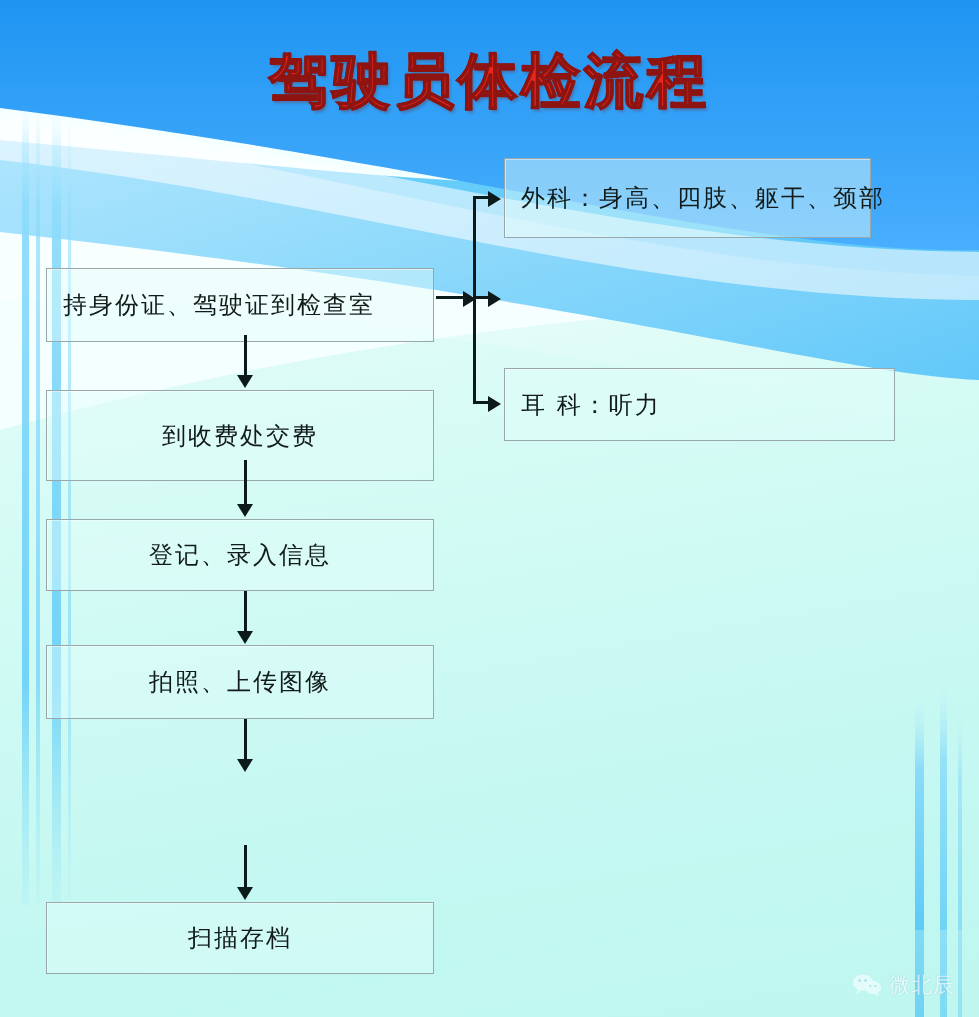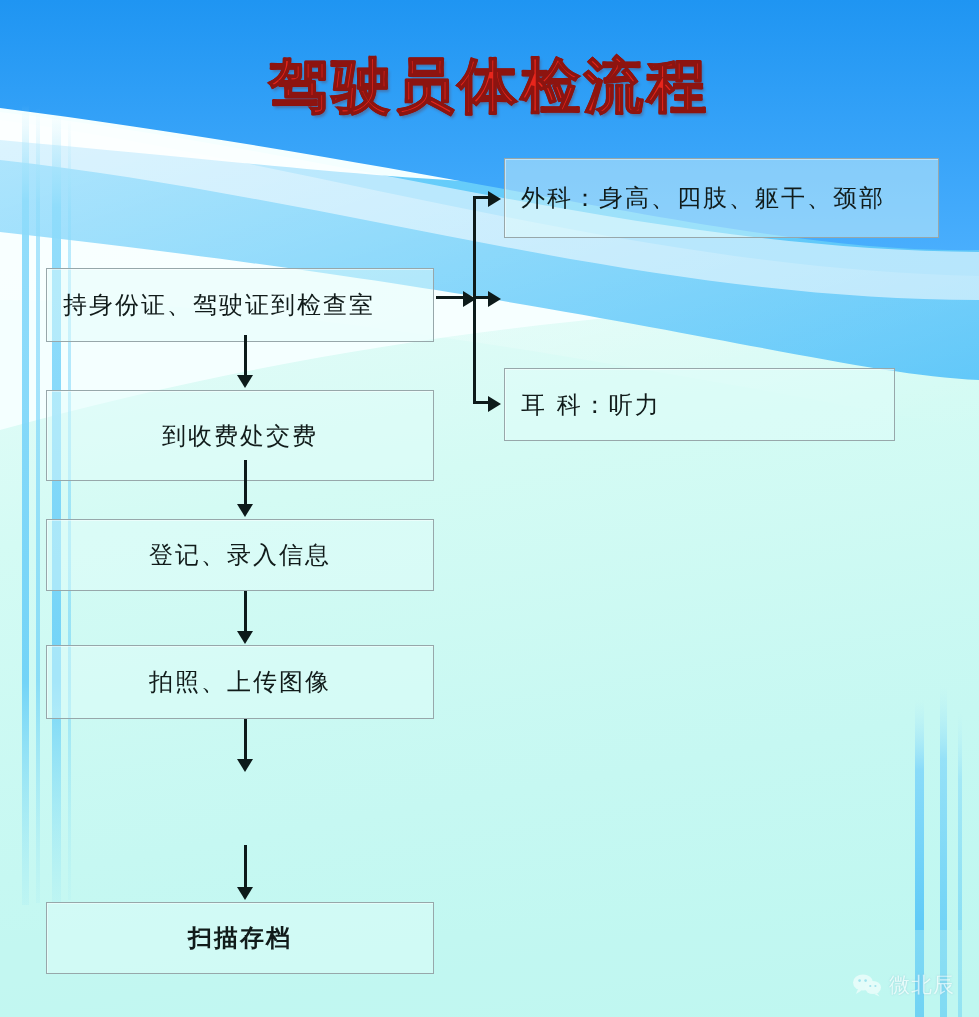--- a/index.html
+++ b/index.html
@@ -25,21 +25,21 @@
   }
   .bg-svg { position: absolute; top: 0; left: 0; }
 
   
   .title {
     position: absolute;
     left: 0;
     right: 0;
     top: 54px;
     text-align: center;
-    font-family: Liberation Serif, serif;
+    font-family: Liberation Mono, monospace;
     font-weight: 700;
     font-size: 59px;
     line-height: 1.1;
     letter-spacing: 4px;
     color: #e8261c;
     -webkit-text-stroke: 1.5px #8d1410;
     text-shadow:
        1px 0 0 #8d1410, -1px 0 0 #8d1410,
        0 1px 0 #8d1410, 0 -1px 0 #8d1410,
        2px 3px 3px rgba(120,20,10,0.30);
@@ -182,40 +182,40 @@
 
   <div class="node" style="left:46px; top:519px; width:388px; height:72px;text-align:right;">
     <span>登记、录入信息</span>
   </div>
 
   <div class="node" style="left:46px; top:645px; width:388px; height:74px;">
     <span>拍照、上传图像</span>
   </div>
 
 
-  <div class="node" style="left:46px; top:902px; width:388px; height:72px;font-weight:bold;">
+  <div class="node" style="left:46px; top:902px; width:388px; height:72px;">
     <span>扫描存档</span>
   </div>
 
   <div class="conn conn-v" style="left:244px; top:335px; height:42px;"></div>
   <div class="arrow-down" style="left:237px; top:375px;"></div>
 
   <div class="conn conn-v" style="left:244px; top:460px; height:46px;"></div>
   <div class="arrow-down" style="left:237px; top:504px;"></div>
 
   <div class="conn conn-v" style="left:244px; top:591px; height:42px;"></div>
   <div class="arrow-down" style="left:237px; top:631px;"></div>
 
   <div class="conn conn-v" style="left:244px; top:719px; height:42px;"></div>
   <div class="arrow-down" style="left:237px; top:759px;"></div>
 
   <div class="conn conn-v" style="left:244px; top:845px; height:44px;"></div>
   <div class="arrow-down" style="left:237px; top:887px;"></div>
 
-  <div class="node left-align" style="left:504px; top:158px; width:435px; height:80px;align-items:center;">
+  <div class="node left-align" style="left:504px; top:158px; width:367px; height:80px;align-items:center;">
     <span>外科：身高、四肢、躯干、颈部</span>
   </div>
 
 
   <div class="node left-align" style="left:504px; top:368px; width:391px; height:73px;">
     <span>耳 科：听力</span>
   </div>
 
   <div class="conn conn-h" style="left:436px; top:296px; width:30px;"></div>
   <div class="arrow-right" style="left:463px; top:291px;"></div>

